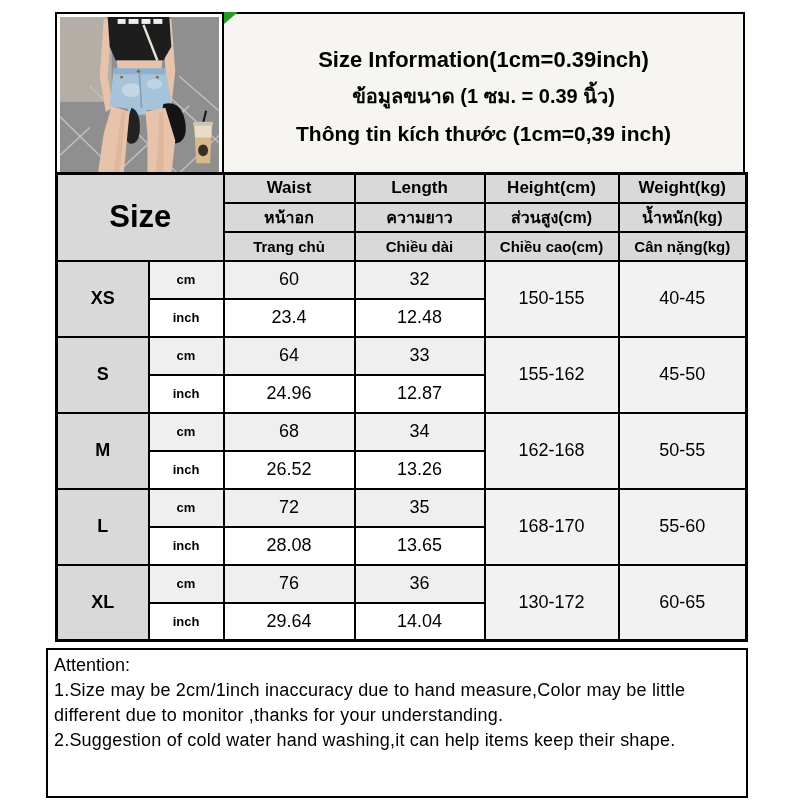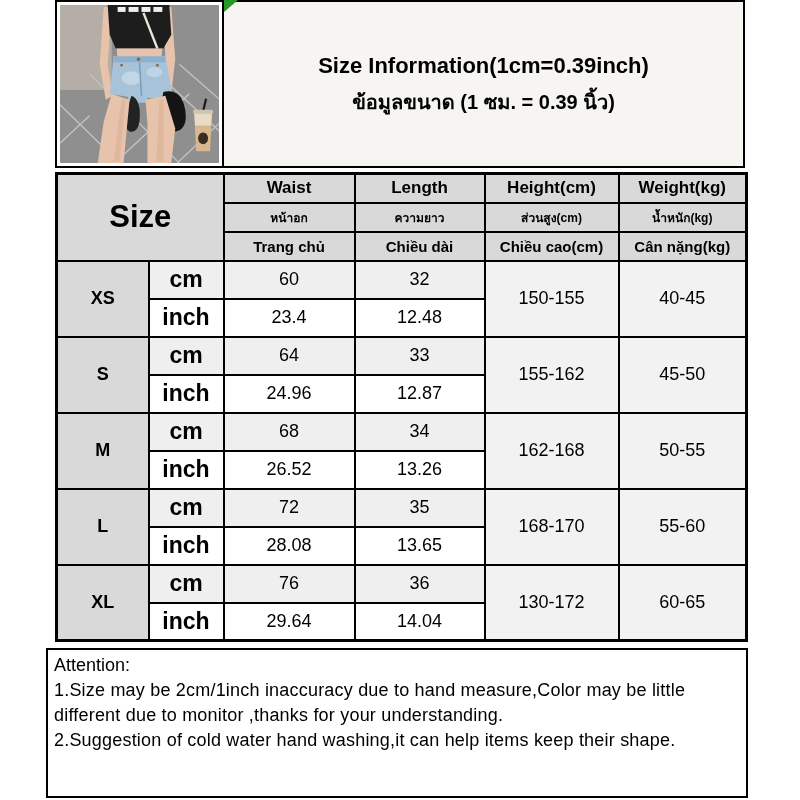--- a/index.html
+++ b/index.html
@@ -1,41 +1,41 @@
 <!DOCTYPE html>
 <html><head>
 <meta charset="utf-8">
 <style>
   * { margin:0; padding:0; box-sizing:border-box; }
   html,body { width:800px; height:800px; background:#ffffff; font-family:"Liberation Sans", sans-serif; color:#000; }
   .stage { position:relative; width:800px; height:800px; background:#fff; overflow:hidden; }
 
   
-  .top-block { position:absolute; left:55px; top:0; width:690px; height:168px; border:2px solid #000; display:flex; background:#f6f5f2; }
+  .top-block { position:absolute; left:55px; top:12px; width:690px; height:168px; border:2px solid #000; display:flex; background:#f6f5f2; }
   .photo-cell { width:167px; height:100%; border-right:2px solid #000; background:#fff; padding:3px; }
   .photo-cell svg { width:100%; height:100%; display:block; }
   .title-cell { flex:1; position:relative; display:flex; flex-direction:column; align-items:center; justify-content:center; background:#f6f5f2; }
   .title-line1 { font-size:22px; font-weight:bold; line-height:37px; }
   .title-line2 { font-size:20px; font-weight:bold; line-height:37px; }
   .title-line3 { font-size:21px; font-weight:bold; line-height:37px; }
   .corner-flag { position:absolute; left:0; top:-2px; width:0; height:0; border-top:12px solid #2a9626; border-right:14px solid transparent; }
 
   
   .size-table-wrap { position:absolute; left:55px; top:172px; }
   table.size-table { border-collapse:collapse; table-layout:fixed; width:690px; border:3px solid #000; }
   table.size-table td, table.size-table th { border:2px solid #000; text-align:center; vertical-align:middle; overflow:hidden; white-space:nowrap; }
   tr.hdr-row > * { height:29px; background:#d9d9d9; }
   .hdr-en { font-size:17px; font-weight:bold; }
-  .hdr-th { font-size:12px; font-weight:bold; }
+  .hdr-th { font-size:16px; font-weight:bold; }
   .hdr-vi { font-size:15px; font-weight:bold; }
   .size-big { background:#d9d9d9; font-size:31px; font-weight:bold; }
   tr.data-row > * { height:38px; }
   tr.group-start > * { border-top:3px solid #000; }
   td.size-label { background:#d9d9d9; font-size:18px; font-weight:bold; }
-  td.unit-cell { font-size:23px; font-weight:bold; }
+  td.unit-cell { font-size:13px; font-weight:bold; }
   tr.cm-row td.unit-cell, tr.cm-row td.val-cell { background:#efefef; }
   tr.inch-row td.unit-cell, tr.inch-row td.val-cell { background:#ffffff; }
   td.val-cell { font-size:18px; }
   td.merged-cell { background:#f2f2f2; font-size:18px; }
 
   
   .attention-box { position:absolute; left:46px; top:648px; width:702px; height:150px; border:2px solid #000; background:#fff; padding:3px 6px; }
   .attention-heading { font-size:18px; line-height:25px; }
   .attention-note { font-size:18px; line-height:25px; letter-spacing:0.2px; }
 </style>
@@ -104,20 +104,21 @@
           <polygon points="135,108 153,108 152,122 136,122" fill="#e9dcc6"></polygon>
           <rect x="134" y="106" width="20" height="4" rx="1.5" fill="#cfc4b0"></rect>
           <ellipse cx="144" cy="135" rx="5" ry="6" fill="#3a2e22"></ellipse>
         </g>
       </svg>
     </div>
     <div class="title-cell">
       <div class="corner-flag"></div>
       <div class="title-line1">Size Information(1cm=0.39inch)</div>
       <div class="title-line2">ข้อมูลขนาด (1 ซม. = 0.39 นิ้ว)</div>
+      <div class="title-line3">Thông tin kích thước (1cm=0,39 inch)</div>
     </div>
   </div>
 
   <div class="size-table-wrap">
     <table class="size-table">
       <colgroup>
         <col style="width:92px">
           <col style="width:75px">
           <col style="width:131px">
         <col style="width:130px">

